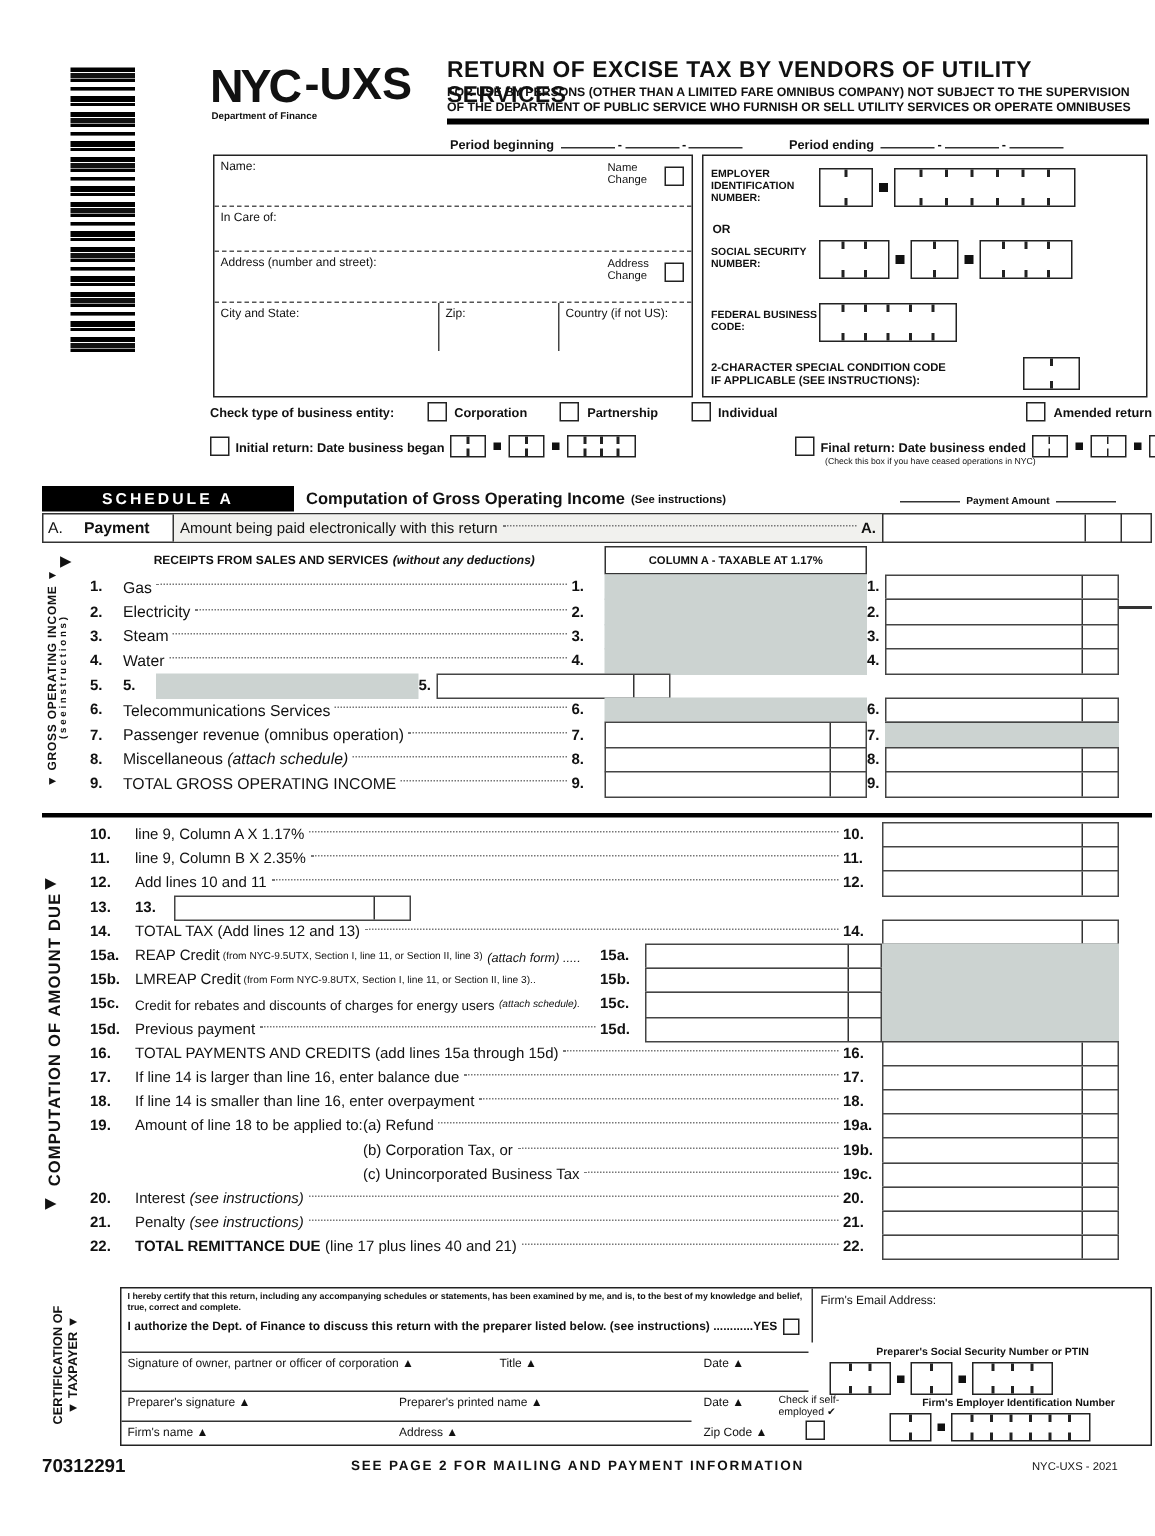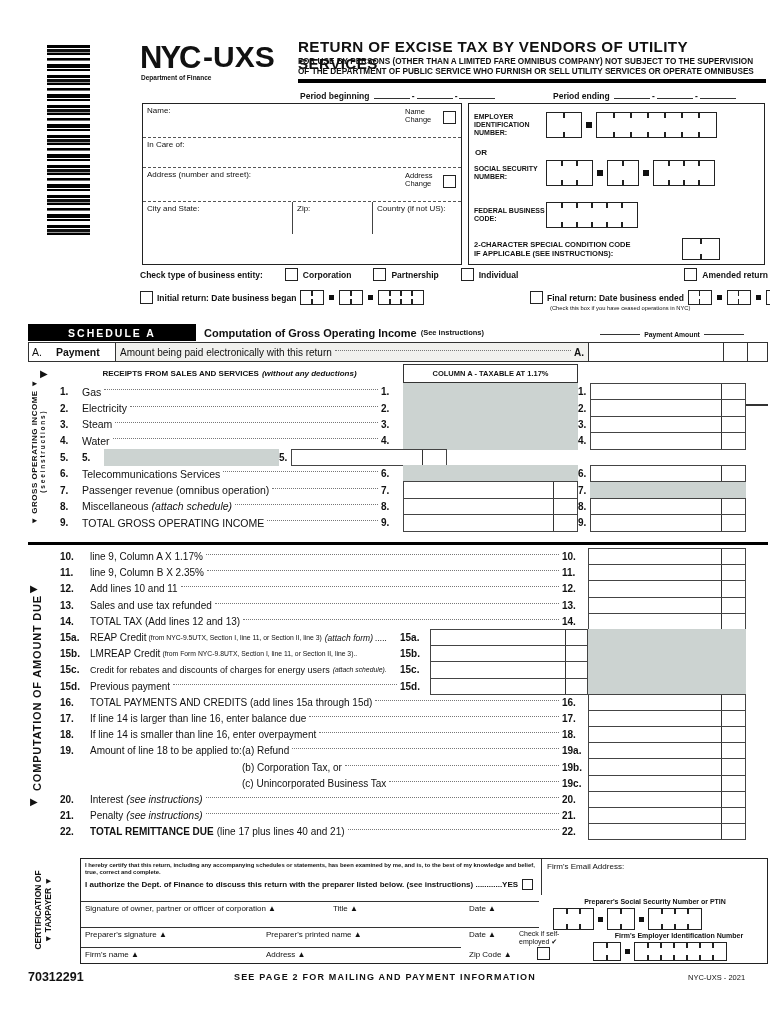--- a/index.html
+++ b/index.html
@@ -19,21 +19,21 @@
   .logo-nyc { left:140px; top:40px; font-size:31px; font-weight:900; letter-spacing:-2px; }
   .logo-uxs { left:203px; top:40px; font-size:30px; font-weight:bold; letter-spacing:0px; }
   .logo-dept { left:141px; top:74px; font-size:6.5px; font-weight:bold; }
   .f-title { left:298px; top:38px; width:468px; font-size:15.2px; font-weight:bold; letter-spacing:.4px; }
   .f-sub { left:298px; width:470px; font-size:8.2px; font-weight:bold; }
   .sub1 { top:57px; } .sub2 { top:67px; }
   .trule { left:298px; top:79px; width:468px; height:3.5px; background:#000; }
 
   
   .period { top:90px; font-size:8.5px; font-weight:bold; white-space:nowrap; }
-  .p-beg { left:300px; } .p-end { left:553px; }
+  .p-beg { left:300px; } .p-end { left:526px; }
   .blank { display:inline-block; width:36px; border-bottom:1px solid #333; height:9px; margin:0 2px; }
 
   
   .tp-box { left:142px; top:103px; width:320px; height:162px; border:1.5px solid #222; }
   .tp-row { position:relative; border-bottom:1px dashed #555; font-size:8px; }
   .tp-row:last-child { border-bottom:none; }
   .tp-lab { position:absolute; left:4px; top:2px; }
   .chg { position:absolute; right:22px; top:4px; width:34px; font-size:7.5px; line-height:8px; text-align:left; }
   .cb { display:inline-block; width:13px; height:13px; border:1.5px solid #222; background:#fff; vertical-align:middle; }
   .tp-cb { position:absolute; right:5px; top:7px; }
@@ -521,24 +521,20 @@
           <span class="dots"></span>
         </span>
       <span class="c-tnum">12.</span>
       <span class="rbox">
           <span class="cents"></span>
         </span>
       <span class="c-end"></span>
     </div>
     <div class="crow">
       <span class="c-num">13.</span>
-      <span class="c-label">
-          <span>Sales and use tax refunded</span>
-          <span class="dots"></span>
-        </span>
       <span class="c-tnum">13.</span>
       <span class="rbox">
           <span class="cents"></span>
         </span>
       <span class="c-end"></span>
     </div>
     <div class="crow">
       <span class="c-num">14.</span>
       <span class="c-label">
           <span>TOTAL TAX (Add lines 12 and 13)</span>

